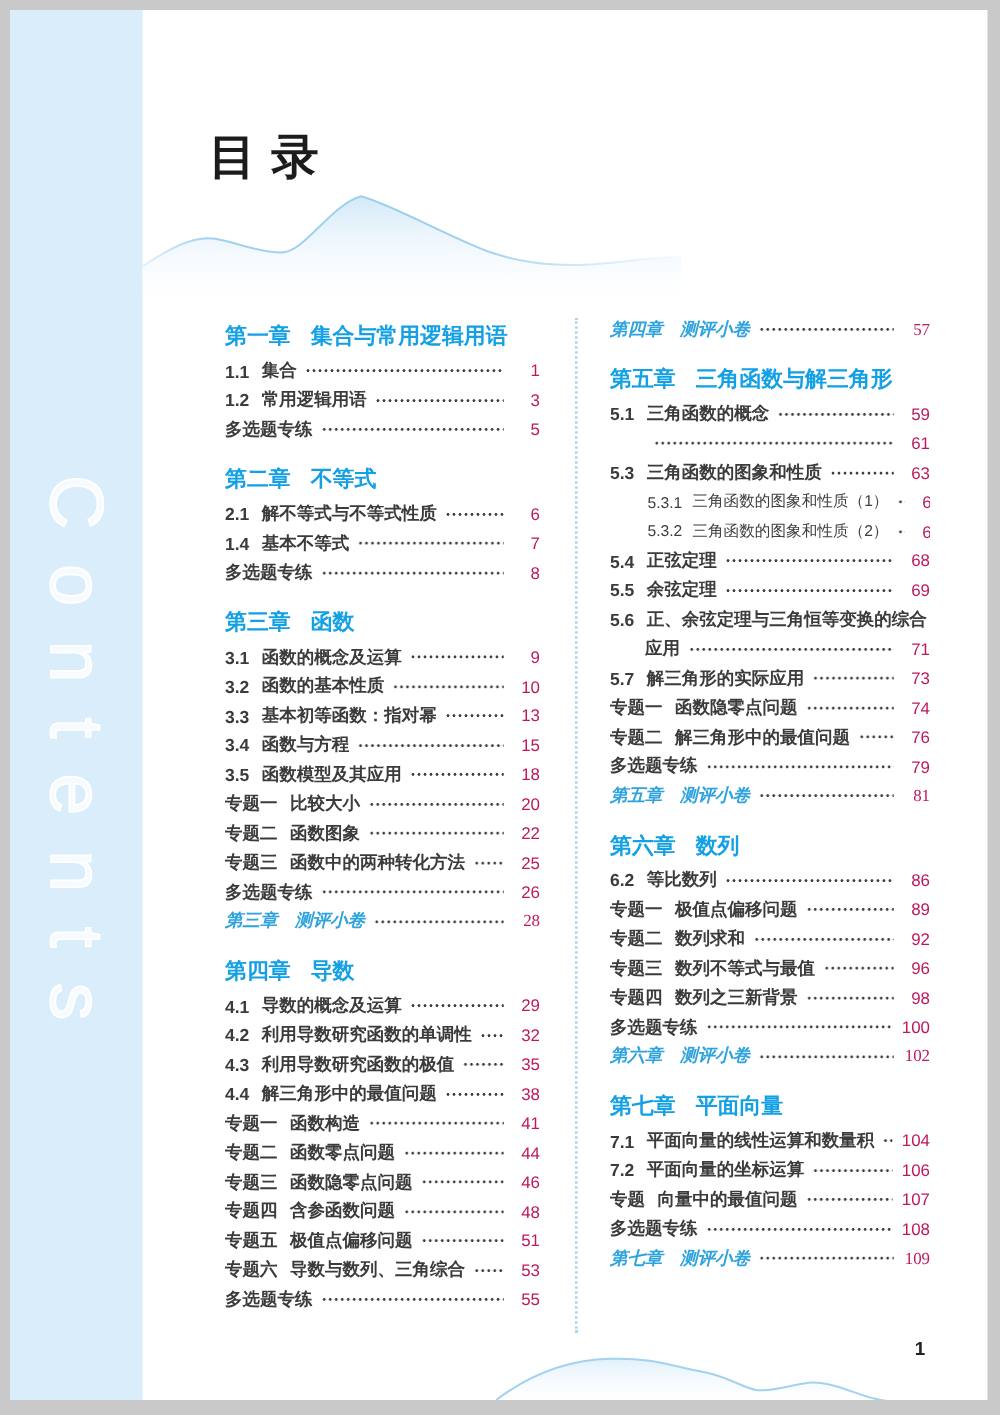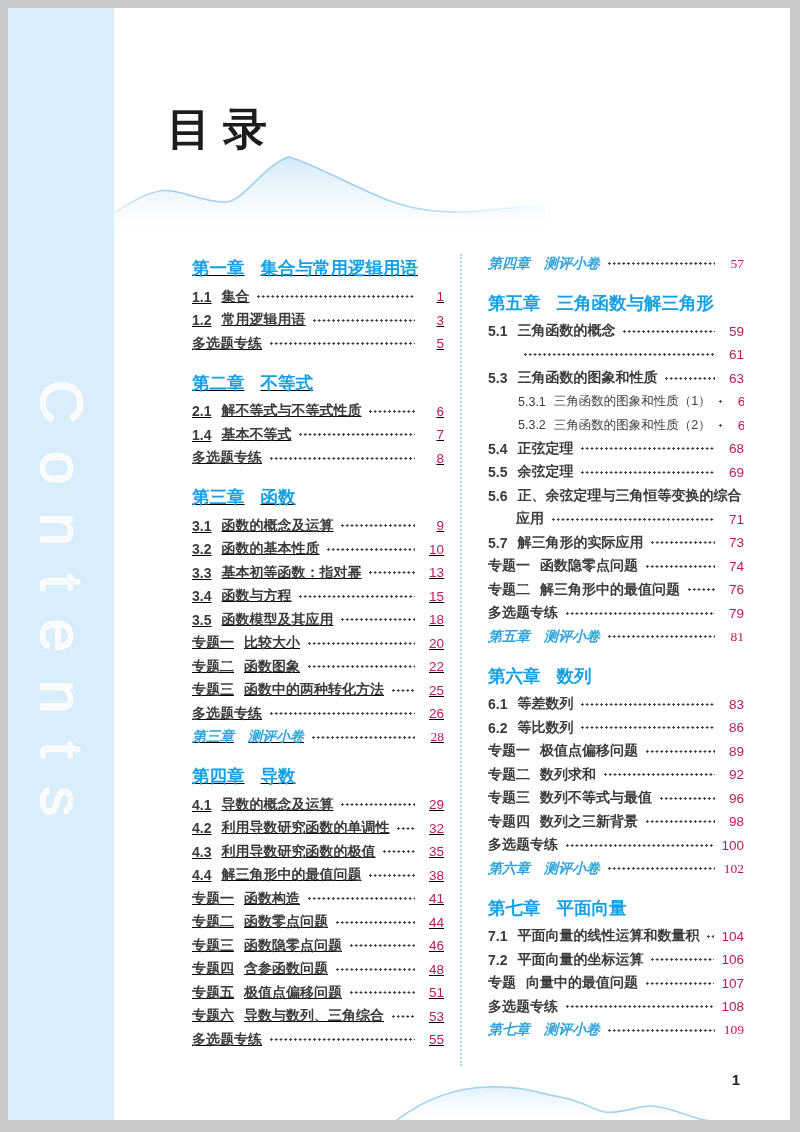--- a/index.html
+++ b/index.html
@@ -3,26 +3,26 @@
 <meta charset="utf-8">
 <style>
   html,body{margin:0;padding:0;width:800px;height:1132px;background:#c9c9c9;
     font-family:"Liberation Sans",sans-serif;}
   .page{position:absolute;left:8px;top:8px;width:782px;height:1112px;background:#ffffff;overflow:hidden;}
   .sidebar{position:absolute;left:0;top:0;width:106px;height:100%;background:#d9edfa;}
   .contents-vertical{position:absolute;left:12px;top:372px;writing-mode:vertical-rl;
     font-size:60px;font-weight:300;letter-spacing:28px;line-height:82px;
     color:rgba(255,255,255,0.78);-webkit-text-stroke:1.4px #ffffff;}
   .toc-title{position:absolute;left:159px;top:92px;font-family:"Liberation Serif","DejaVu Serif",serif;
-    font-size:44px;font-weight:700;letter-spacing:12px;color:#1c1c1c;}
+    font-size:38px;font-weight:700;letter-spacing:12px;color:#1c1c1c;}
   .wave-top{position:absolute;left:98px;top:140px;}
   .wave-bottom{position:absolute;left:380px;top:1058px;}
   .divider{position:absolute;left:452px;top:246px;height:812px;width:0;border-left:2px dotted #aad5ef;}
   .col{position:absolute;top:244px;}
-  .col-left{left:184px;width:252px;text-decoration:underline;}
+  .col-left{left:172px;width:252px;}
   .col-right{left:480px;width:256px;}
   .row{display:flex;align-items:center;height:23.5px;font-size:14px;font-weight:600;color:#3b3b3b;overflow:hidden;}
   .row .num{margin-right:10px;white-space:nowrap;}
   .row .txt{white-space:nowrap;}
   .leader{flex:1 1 auto;min-width:6px;align-self:stretch;margin:0 5px 0 7px;
     background-image:radial-gradient(circle,#3e3e3e 1.05px,rgba(0,0,0,0) 1.35px);
     background-size:4.8px 4.8px;background-repeat:repeat-x;background-position:left center;}
   .pg{margin-left:2px;min-width:22px;text-align:right;font-size:13.5px;font-weight:400;color:#be185d;font-style:normal;}
   .chapter{height:28px;margin:13px 0 3px;font-size:17.5px;font-weight:700;color:#14a0e4;}
   .toc-section:first-child .chapter{margin-top:2px;}
@@ -345,26 +345,20 @@
           <span class="leader"></span>
           <span class="pg">81</span>
         </div>
       </div>
       <div class="toc-section">
         <div class="row chapter">
           <span class="ch-num">第六章</span>
           <span class="ch-title">数列</span>
         </div>
         <div class="row item">
-          <span class="num">6.1</span>
-          <span class="txt">等差数列</span>
-          <span class="leader"></span>
-          <span class="pg">83</span>
-        </div>
-        <div class="row item">
           <span class="num">6.2</span>
           <span class="txt">等比数列</span>
           <span class="leader"></span>
           <span class="pg">86</span>
         </div>
         <div class="row item">
           <span class="num">专题一</span>
           <span class="txt">极值点偏移问题</span>
           <span class="leader"></span>
           <span class="pg">89</span>

